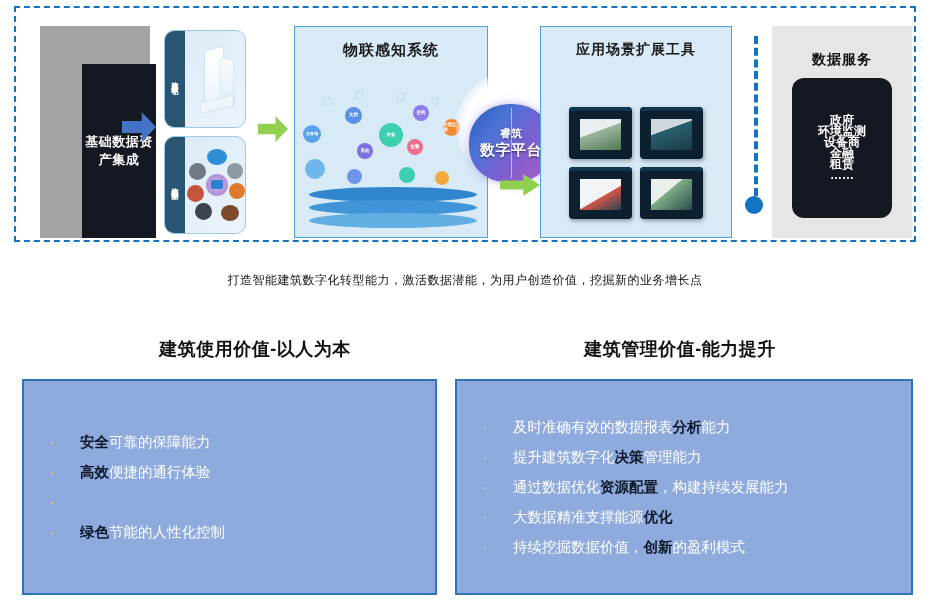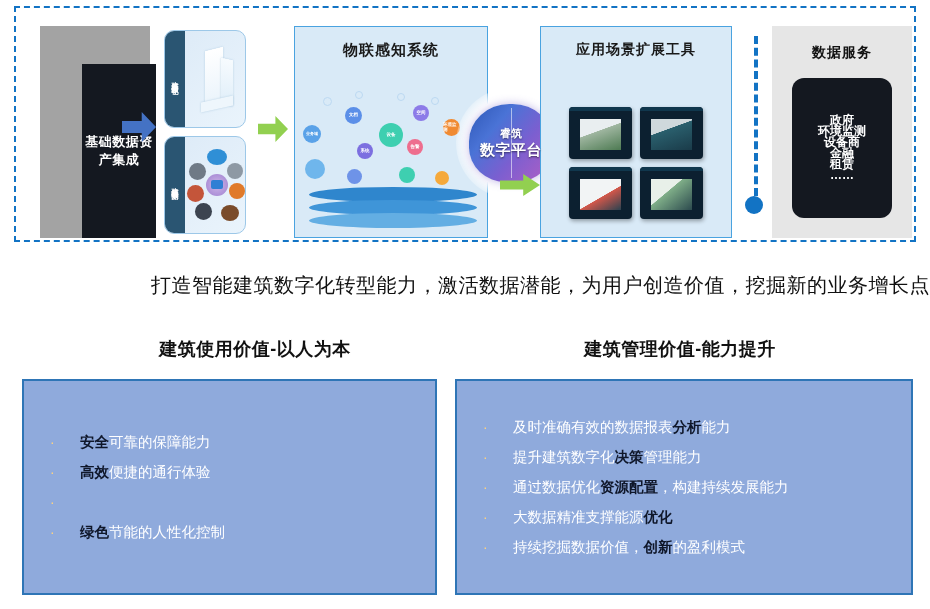--- a/index.html
+++ b/index.html
@@ -100,23 +100,23 @@
       color:#fff;font-size:4.5px;font-weight:bold;line-height:1;}
   #net .ring{position:absolute;border:1px solid #bcd9f2;border-radius:50%;}
   #disc{position:absolute;left:14px;top:160px;width:168px;height:48px;}
   #disc i{position:absolute;left:0;display:block;width:168px;height:15px;border-radius:50%;}
   #disc i:nth-child(1){top:0;background:#2f86cd;}
   #disc i:nth-child(2){top:13px;background:#3f95d8;}
   #disc i:nth-child(3){top:26px;background:#63aee3;}
 
   
   #brain-wrap{
-    position:absolute;left:440px;top:80px;width:110px;height:110px;
+    position:absolute;left:440px;top:64px;width:110px;height:110px;
     border-radius:50%;background:radial-gradient(circle,#ffffff 58%,rgba(255,255,255,0) 76%);
-    display:flex;align-items:center;justify-content:center;
+    display:flex;align-items:flex-end;justify-content:center;
   }
   #brain{
     position:relative;width:84px;height:78px;border-radius:48% 48% 44% 44%;
     background:linear-gradient(130deg,#2d56b5 0%,#4a73d6 30%,#7b5fd0 60%,#b45ec4 100%);
     box-shadow:0 0 10px rgba(110,90,200,.45);
     display:flex;flex-direction:column;align-items:center;justify-content:center;
   }
   #brain:before{content:"";position:absolute;left:50%;top:4px;width:1px;height:70px;
       background:rgba(255,255,255,.55);}
   #brain .b1{color:#ffffff;font-size:11px;font-weight:bold;position:relative;z-index:2;
@@ -144,35 +144,35 @@
   #connector-dot{
     position:absolute;left:729px;top:188px;width:18px;height:18px;border-radius:50%;
     background:#1273C4;
   }
 
   
   #stage-data{
     position:absolute;left:756px;top:18px;width:140px;height:212px;background:#e6e6e6;
   }
   #data-title{
-    position:absolute;left:0;top:18px;width:100%;text-align:center;
+    position:absolute;left:0;top:25px;width:100%;text-align:center;
     font-size:14px;font-weight:bold;color:#111;letter-spacing:1px;
   }
   #data-card{
     position:absolute;left:20px;top:52px;width:100px;height:140px;
     background:#141820;border-radius:12px;
     display:flex;align-items:center;justify-content:center;
   }
   #data-card .dlist{color:#ffffff;font-size:12px;line-height:11px;text-align:center;
       font-weight:bold;}
 
   
   #tagline{
-    position:absolute;left:0;top:272px;width:930px;text-align:right;
-    font-size:20px;color:#111;letter-spacing:.5px;
+    position:absolute;left:0;top:272px;width:930px;text-align:center;
+    font-size:12px;color:#111;letter-spacing:.5px;
   }
 
   
   .col-title{
     position:absolute;font-size:18px;font-weight:bold;color:#111;letter-spacing:.5px;
   }
   #title-left{left:70px;top:337px;width:370px;text-align:center;}
   #title-right{left:490px;top:337px;width:380px;text-align:center;}
 
   .value-box{

